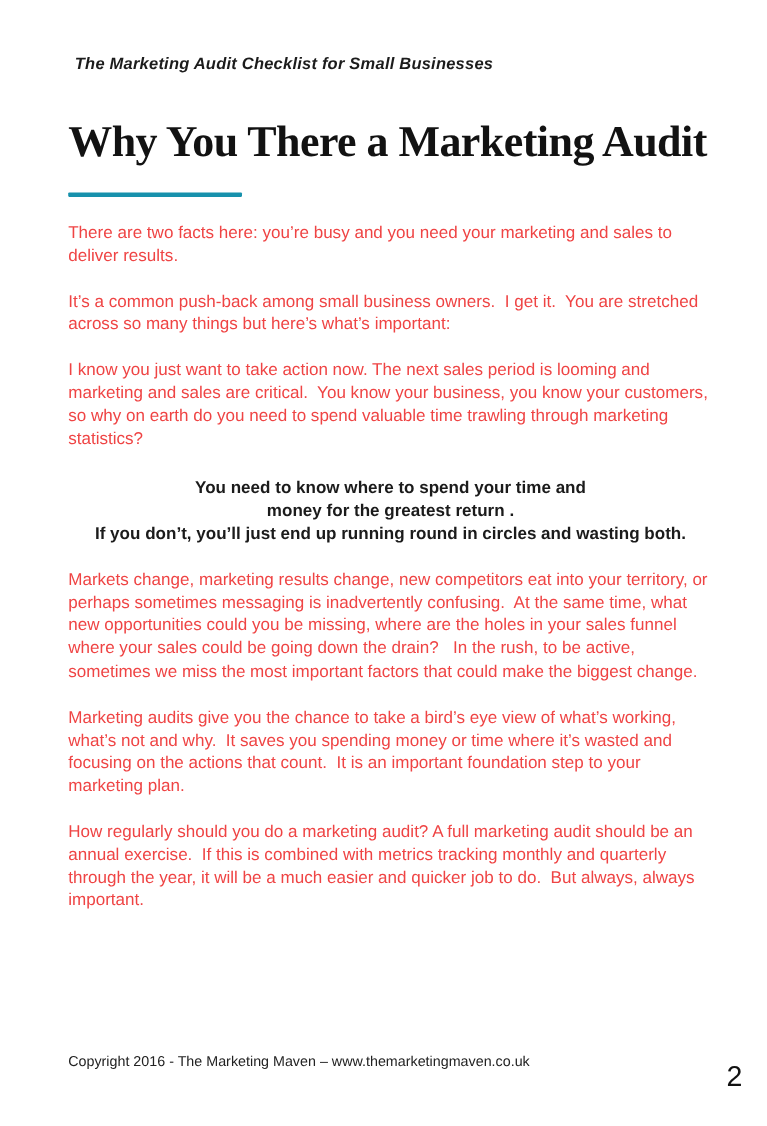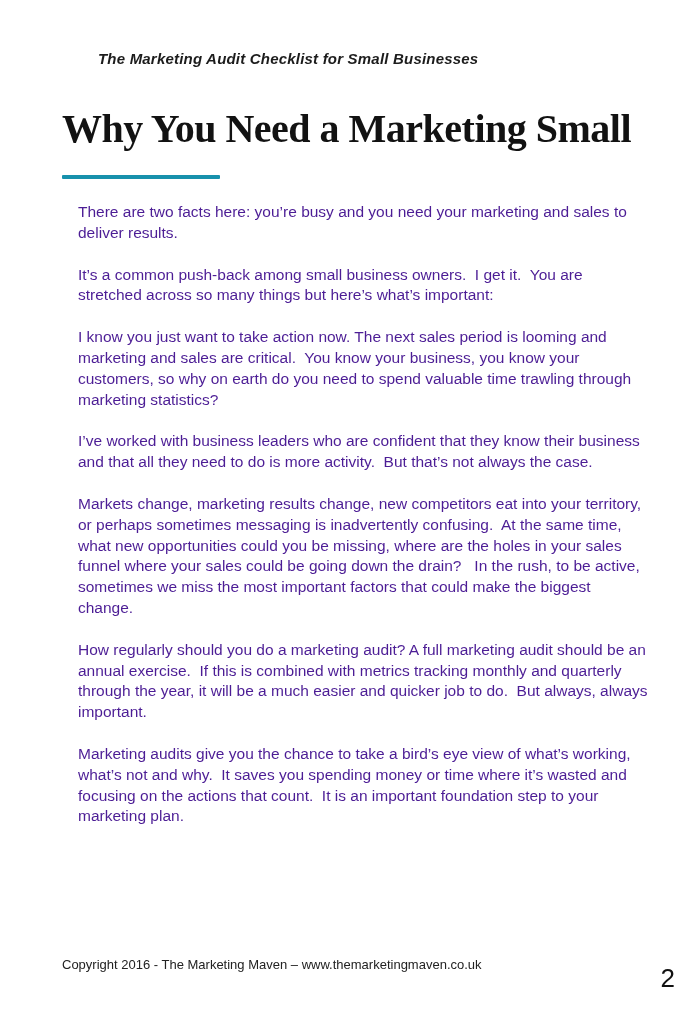--- a/index.html
+++ b/index.html
@@ -18,42 +18,41 @@
     top: 0;
   }
   .running-header {
     margin-top: 50px;
     padding-left: 6px;
     font-size: 15px;
     font-style: italic;
     font-weight: 600;
     letter-spacing: 0.2px;
     color: #1c1c1c;
-    margin-left: 30px;
   }
   .page-title {
     margin: 40px 0 0 0;
     font-family: "Liberation Serif", "DejaVu Serif", serif;
     font-weight: 700;
     font-size: 40px;
     line-height: 44px;
     letter-spacing: -0.5px;
     color: #121212;
   }
   .title-underline {
     margin-top: 24px;
     width: 158px;
     height: 4px;
     border-radius: 1px;
   }
   .body-text p {
-    margin: 21px 0 0 16px;
+    margin: 21px 0 0 0;
     font-size: 15.5px;
     line-height: 20.8px;
-    color: #4c1d95;
+    color: #ef4444;
     white-space: pre-wrap;
   }
   .body-text p.first { margin-top: 23px; }
   .callout {
     margin-top: 24px;
     text-align: center;
     font-weight: 700;
     font-size: 15.5px;
     line-height: 20.8px;
     color: #1b1b1b;
@@ -74,34 +73,38 @@
   }
 </style>
 </head>
 <body>
 
 <div class="page">
   <div class="content">
 
     <div class="running-header">The Marketing Audit Checklist for Small Businesses</div>
 
-    <h1 class="page-title">Why You Need a Marketing Small</h1>
+    <h1 class="page-title">Why You There a Marketing Audit</h1>
 
     <div class="title-underline" style="background: rgb(23, 145, 172);"></div>
 
     <div class="body-text">
       <p class="first">There are two facts here: you’re busy and you need your marketing and sales to deliver results.</p>
       <p>It’s a common push-back among small business owners.  I get it.  You are stretched across so many things but here’s what’s important:</p>
       <p>I know you just want to take action now. The next sales period is looming and marketing and sales are critical.  You know your business, you know your customers, so why on earth do you need to spend valuable time trawling through marketing statistics?</p>
 
+      <div class="callout">
+        <div>You need to know where to spend your time and</div>
+        <div>money for the greatest return .</div>
+        <div>If you don’t, you’ll just end up running round in circles and wasting both.</div>
+      </div>
 
-      <p>I’ve worked with business leaders who are confident that they know their business and that all they need to do is more activity.  But that’s not always the case.</p>
       <p>Markets change, marketing results change, new competitors eat into your territory, or perhaps sometimes messaging is inadvertently confusing.  At the same time, what new opportunities could you be missing, where are the holes in your sales funnel where your sales could be going down the drain?   In the rush, to be active, sometimes we miss the most important factors that could make the biggest change.</p>
+      <p>Marketing audits give you the chance to take a bird’s eye view of what’s working, what’s not and why.  It saves you spending money or time where it’s wasted and focusing on the actions that count.  It is an important foundation step to your marketing plan.</p>
       <p>How regularly should you do a marketing audit? A full marketing audit should be an annual exercise.  If this is combined with metrics tracking monthly and quarterly through the year, it will be a much easier and quicker job to do.  But always, always important.</p>
-      <p>Marketing audits give you the chance to take a bird’s eye view of what’s working, what’s not and why.  It saves you spending money or time where it’s wasted and focusing on the actions that count.  It is an important foundation step to your marketing plan.</p>
     </div>
 
   </div>
 
   <div class="footer-copyright">Copyright 2016 - The Marketing Maven – www.themarketingmaven.co.uk</div>
 
   <div class="page-number">2</div>
 </div>
 
 </body></html>

